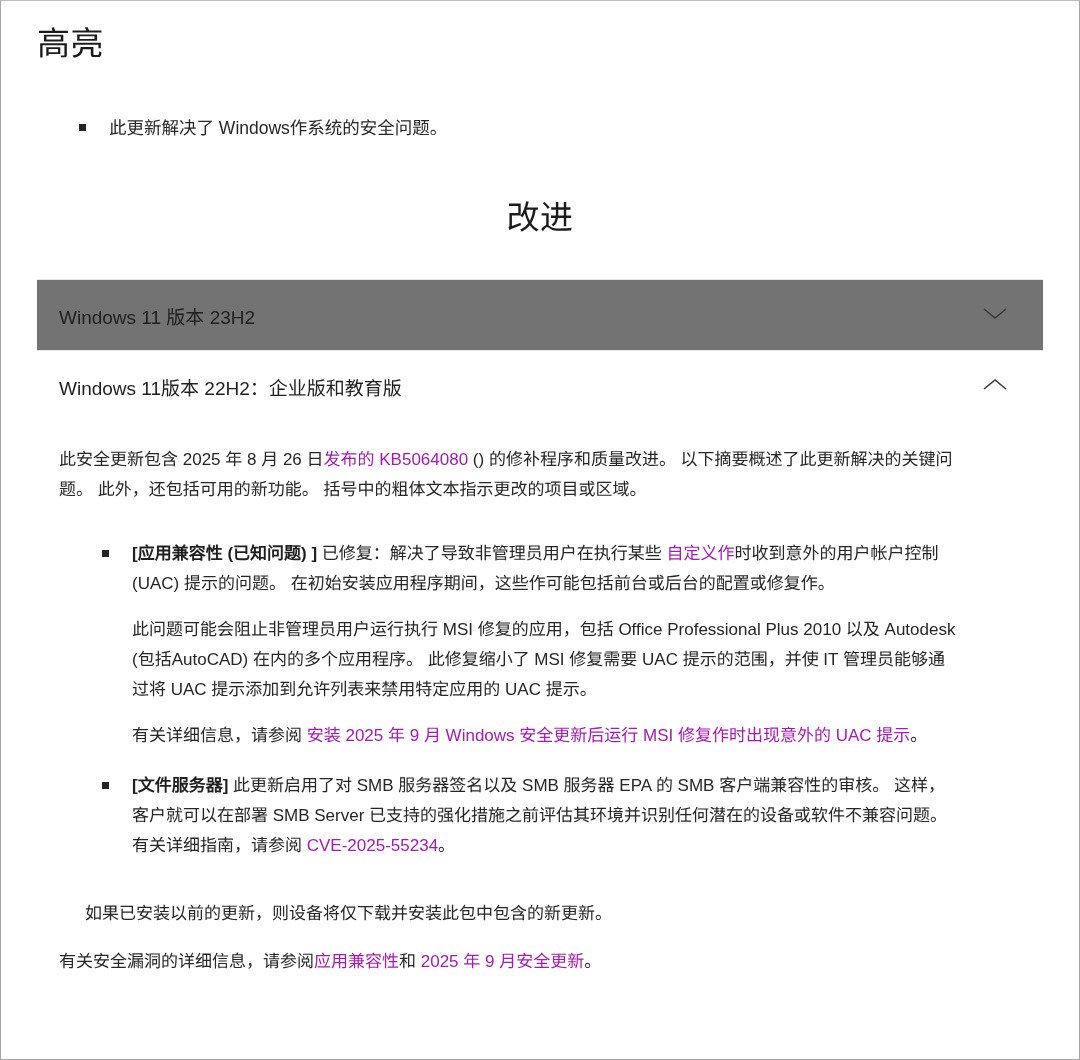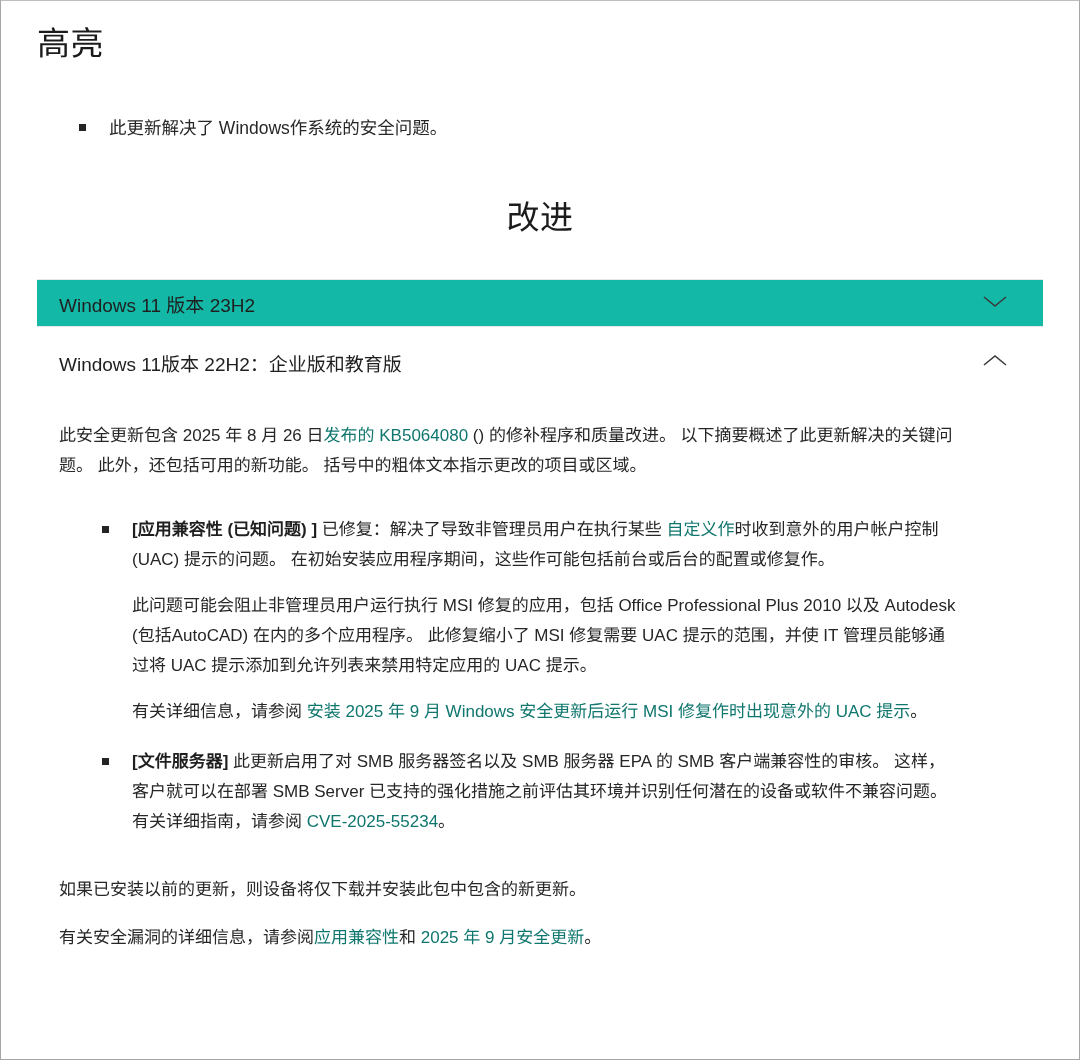--- a/index.html
+++ b/index.html
@@ -53,22 +53,22 @@
   
   .accordion { margin-top: 40px; }
   .acc-header {
     display: flex;
     align-items: center;
     justify-content: space-between;
     padding: 0 34px 0 22px;
     cursor: pointer;
   }
   .acc-header.collapsed {
-    height: 48px;
-    background: #14b8a6;
+    height: 72px;
+    background: #737373;
     border-top: 1px solid #e6e6e6;
     border-bottom: 1px solid #e6e6e6;
   }
   .acc-header.expanded {
     height: 70px;
     background: #ffffff;
   }
   .acc-header .acc-label {
     font-size: 19px;
     color: #1f1f1f;
@@ -77,21 +77,21 @@
   .chev { flex: 0 0 auto; }
 
   
   .acc-body {
     padding: 24px 86px 0 22px;
     font-size: 17px;
     line-height: 30px;
     color: #262626;
   }
   .acc-body a {
-    color: #0f766e;
+    color: #a21caf;
     text-decoration: none;
     cursor: pointer;
   }
   .acc-body .bold-seg { font-weight: 700; color: #1f1f1f; }
 
   ul.inner-list {
     list-style: none;
     margin: 34px 0 0 0;
   }
   ul.inner-list > li {
@@ -101,21 +101,21 @@
   ul.inner-list > li + li { margin-top: 20px; }
   ul.inner-list .sq-marker2 {
     position: absolute;
     left: 43px;
     top: 11px;
     width: 7px;
     height: 7px;
     background: #242424;
   }
   ul.inner-list p.sub-para { margin-top: 16px; }
-  p.closing-1 { margin-top: 38px; }
+  p.closing-1 { margin-top: 38px; margin-left: 26px; }
   p.closing-2 { margin-top: 18px; }
 </style>
 </head>
 <body>
 
 <div class="page-frame">
   <div class="content">
 
     <h2 class="section-title" id="highlights-title">高亮</h2>
 

